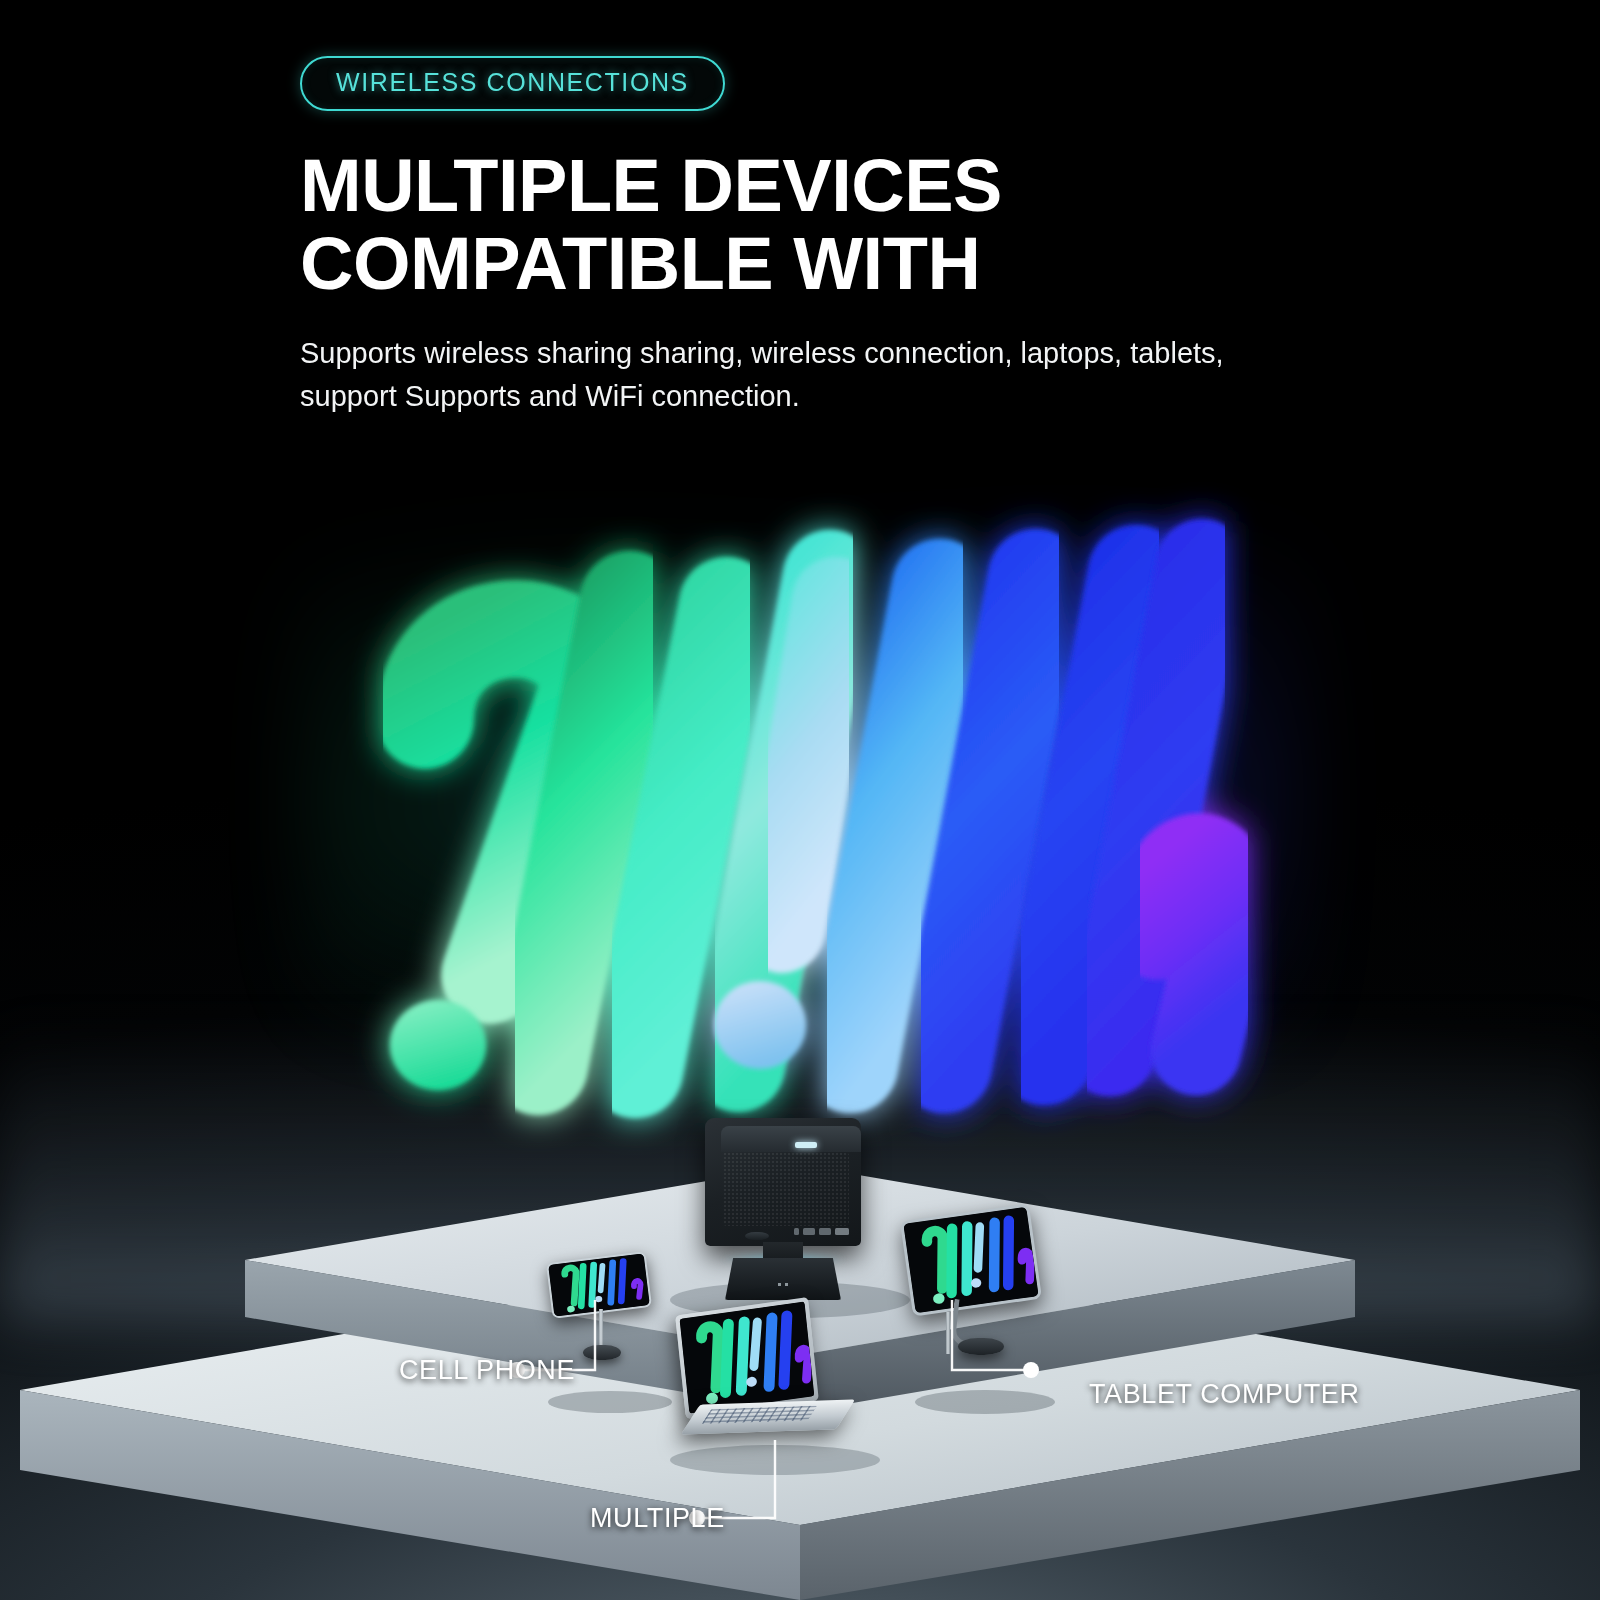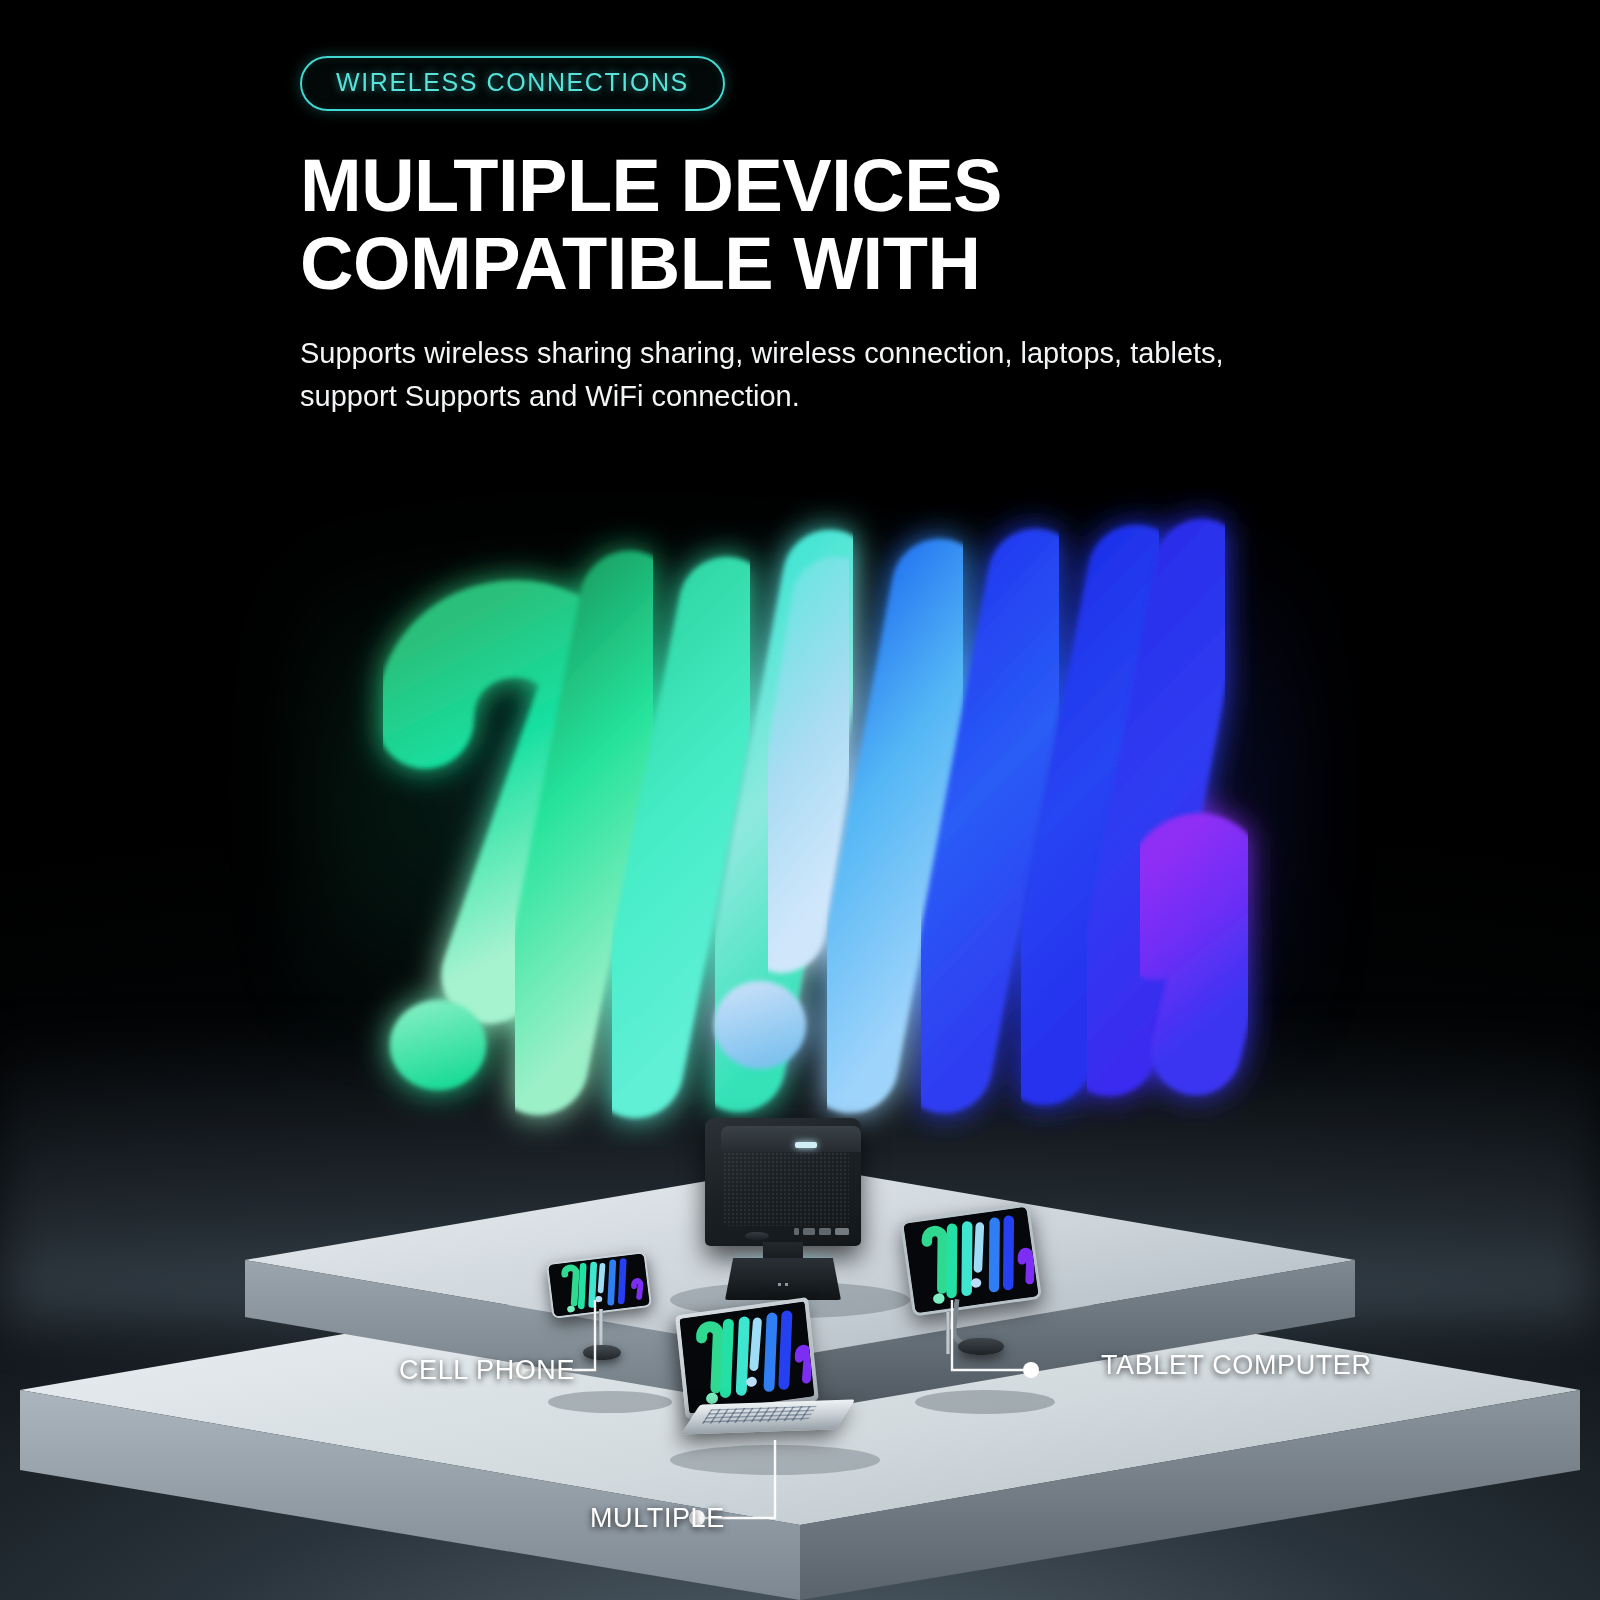--- a/index.html
+++ b/index.html
@@ -230,21 +230,21 @@
   .callout-label {
     position:absolute;
     color:#ffffff;
     font-size:27px;
     letter-spacing:.6px;
     white-space:nowrap;
     text-shadow:0 2px 6px rgba(0,0,0,.85);
     padding-left:44px;
   }
   #label-cellphone { left:355px; top:1355px; }
-  #label-tablet    { left:1045px; top:1350px;margin-left:12px; }
+  #label-tablet    { left:1045px; top:1379px; }
   #label-notebook  { left:546px; top:1503px; }
 
   #leaders { position:absolute; inset:0; pointer-events:none; }
   #leaders svg { width:100%; height:100%; }
 </style>
 </head>
 <body>
 
 <div id="scene">
   <div class="ambient-glow"></div>

